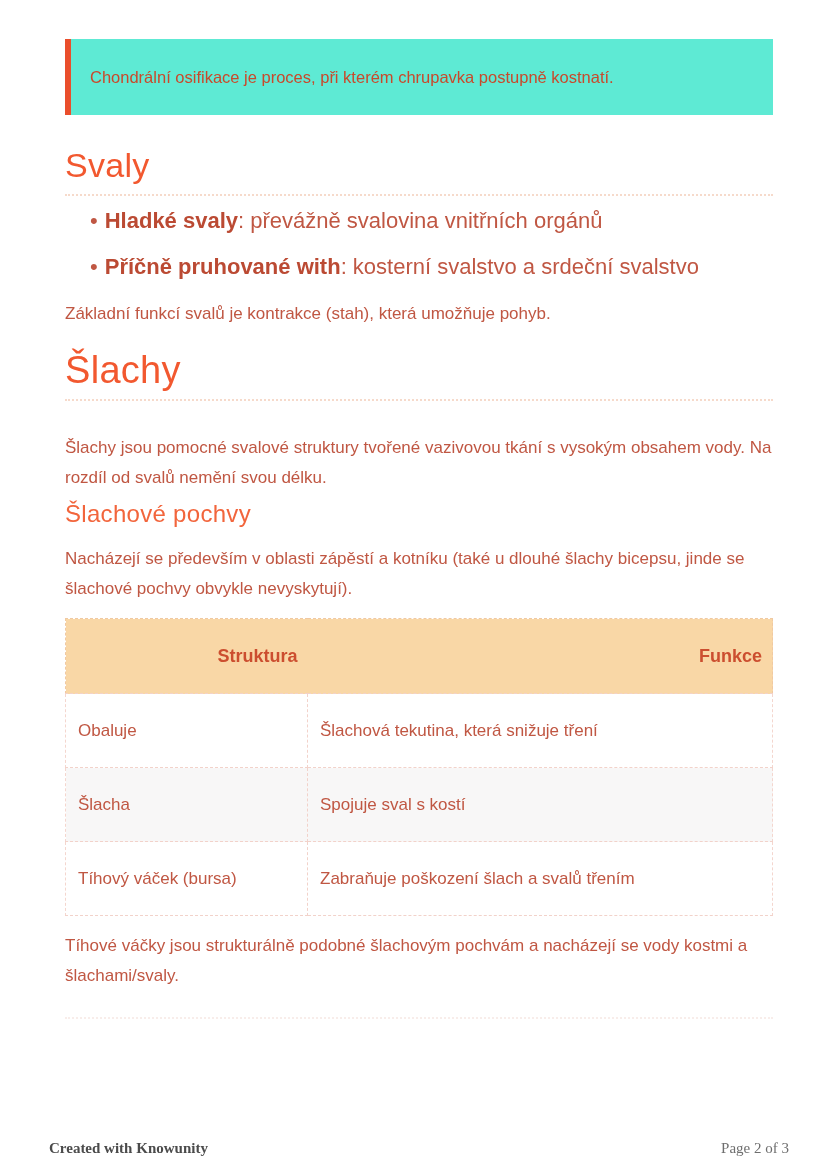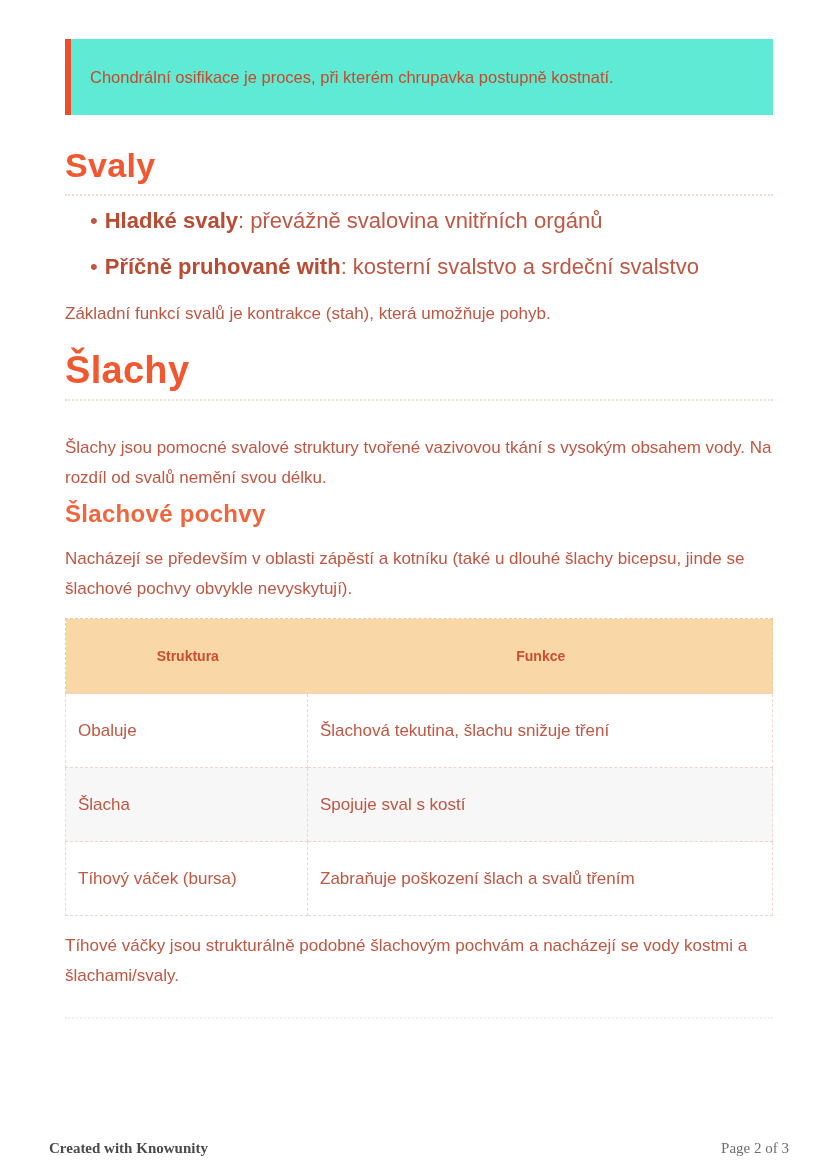--- a/index.html
+++ b/index.html
@@ -30,21 +30,21 @@
     padding: 14px 22px 14px 19px;
   }
   .callout p {
     margin: 0;
     color: #c9492b;
     font-size: 16.5px;
     line-height: 1.5;
   }
 
   
-  h1, h2 { font-weight: bold; color: #f2582f; }
+  h1, h2 { font-weight: normal; color: #f2582f; }
   h1.h-svaly {
     margin: 30px 0 0 0;
     font-size: 34px;
     line-height: 40px;
     padding-bottom: 9px;
     border-bottom: 2px dotted #f6dacb;
     letter-spacing: 0.3px;
   }
   h1.h-slachy {
     margin: 18px 0 0 0;
@@ -94,25 +94,25 @@
   table.struct {
     margin-top: 14px;
     width: 708px;
     border-collapse: collapse;
     table-layout: fixed;
   }
   table.struct col.c1 { width: 242px; }
   table.struct th {
     height: 75px;
     background: #f9d7a6;
-    text-align: center;
+    text-align: right;
     vertical-align: middle;
     padding: 0 10px 0 12px;
     color: #cc4e2f;
-    font-size: 14px;
+    font-size: 18px;
     font-weight: bold;
     border-top: 1px dashed #f0c9a2;
     border-bottom: 1px dashed #f2d2ca;
   }
   table.struct th:first-child { border-left: 1px dashed #f0c9a2; }
   table.struct th:last-child { border-right: 1px dashed #f0c9a2; }
   table.struct td {
     height: 74px;
     vertical-align: middle;
     padding: 0 10px 0 12px;
@@ -190,21 +190,21 @@
         </colgroup>
       <thead>
         <tr>
           <th>Struktura</th>
           <th>Funkce</th>
         </tr>
       </thead>
       <tbody>
         <tr>
           <td>Obaluje</td>
-          <td>Šlachová tekutina, šlachu snižuje tření</td>
+          <td>Šlachová tekutina, která snižuje tření</td>
         </tr>
         <tr>
           <td>Šlacha</td>
           <td>Spojuje sval s kostí</td>
         </tr>
         <tr>
           <td>Tíhový váček (bursa)</td>
           <td>Zabraňuje poškození šlach a svalů třením</td>
         </tr>
       </tbody>

